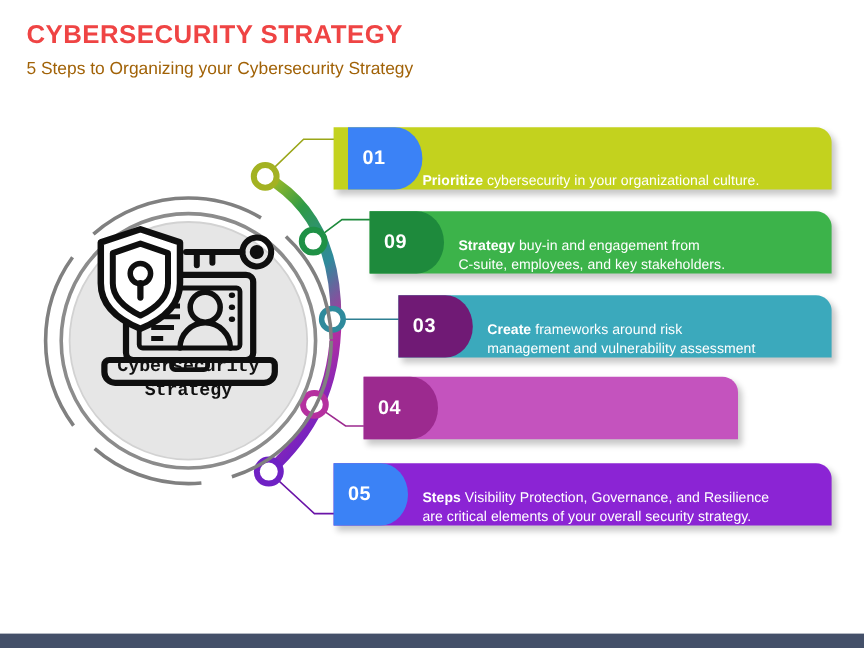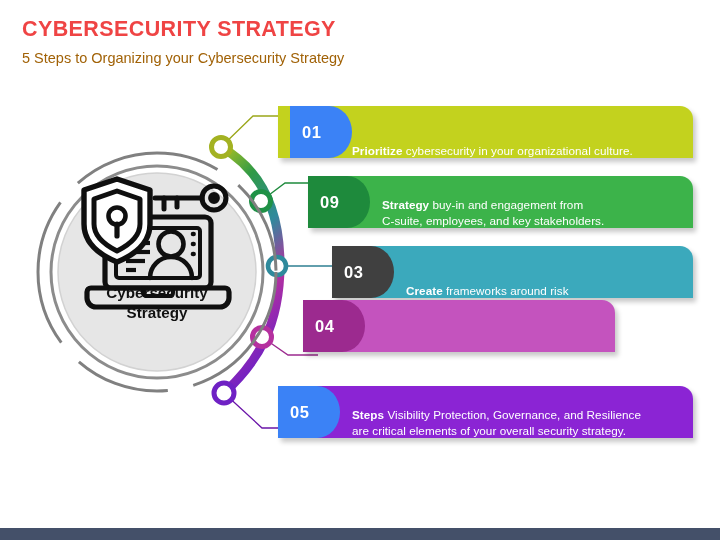--- a/index.html
+++ b/index.html
@@ -37,23 +37,24 @@
     font-size: 14.5px;
     font-weight: normal;
     color: #a16207;
     white-space: nowrap;
   }
 
   
   #center-emblem {
     position: absolute;
     left: 33px;
-    top: 148px;
+    top: 160px;
     width: 248px;
     height: 248px;
+    font-family: Liberation Mono, monospace;
   }
   #center-emblem svg { display: block; }
   #emblem-label {
     position: absolute;
     left: 0;
     top: 135px;
     width: 248px;
     text-align: center;
     font-size: 15.2px;
     font-weight: bold;
@@ -117,21 +118,21 @@
     font-size: 11.7px;
     line-height: 15.5px;
     letter-spacing: 0.05px;
   }
   .step-text b { font-weight: bold; }
   .step-text .line { white-space: nowrap; }
 
   .row-1 { left: 278px; top: 106px; width: 415px; }
   .row-2 { left: 308px; top: 176px; width: 385px; }
   .row-3 { left: 332px; top: 246px; width: 361px; }
-  .row-4 { left: 303px; top: 300px; width: 312px; }
+  .row-4 { left: 303px; top: 314px; width: 312px; }
   .row-5 { left: 278px; top: 386px; width: 415px; }
 
   .row-1 .step-text { left: 74px; }
   .row-2 .step-text { left: 74px; }
   .row-3 .step-text { left: 74px; }
   .row-4 .step-text { left: 80px; }
   .row-5 .step-text { left: 74px; }
 
   
   #footer-bar {
@@ -250,25 +251,26 @@
       <span class="step-num">09</span>
     </div>
     <div class="step-text">
       <span class="line"><b>Strategy</b><span> buy-in and engagement from</span></span>
       <span class="line">C-suite, employees, and key stakeholders.</span>
     </div>
   </div>
 
   <div class="step-row row-3">
     <div class="step-bar" style="background: rgb(59, 169, 188);"></div>
-    <div class="step-badge" style="background: #404040;">
+    <div class="step-badge" style="background: #701a75;">
       <span class="step-num">03</span>
     </div>
     <div class="step-text">
       <span class="line"><b>Create</b><span> frameworks around risk</span></span>
+      <span class="line">management and vulnerability assessment</span>
     </div>
   </div>
 
   <div class="step-row row-4">
     <div class="step-bar" style="background: rgb(196, 83, 190);"></div>
     <div class="step-badge" style="background: rgb(156, 42, 143);">
       <span class="step-num">04</span>
     </div>
   </div>
 

